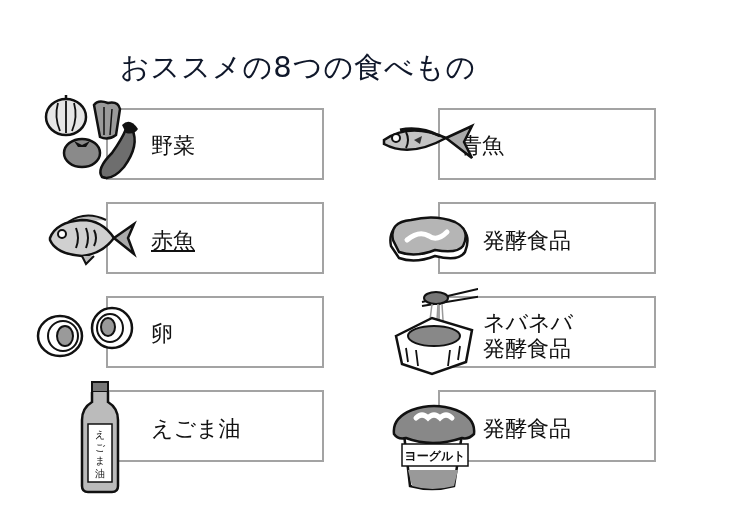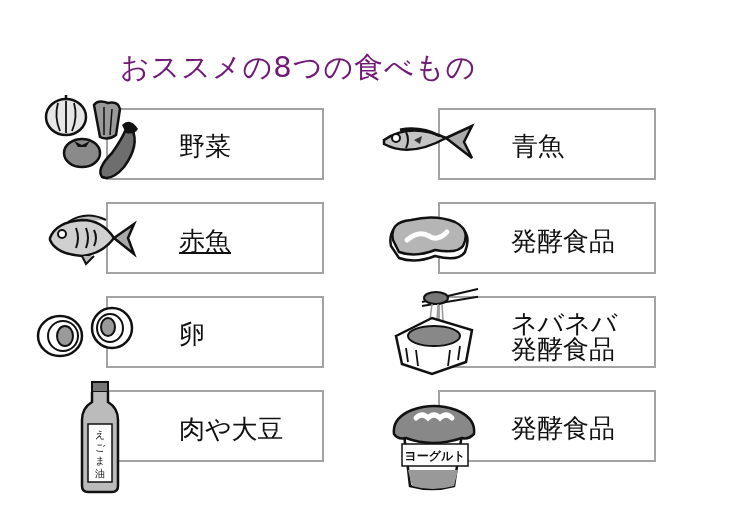--- a/index.html
+++ b/index.html
@@ -1,21 +1,21 @@
 <!DOCTYPE html>
 <html><head>
 <meta charset="utf-8">
 <style>
   html, body { margin:0; padding:0; background:#ffffff; }
   body { width:740px; height:517px; position:relative; overflow:hidden;
          font-family:"DejaVu Sans","Liberation Sans",sans-serif; color:#111; }
   .title { position:absolute; left:0; top:48px; width:596px; text-align:center;
-           font-size:29px; letter-spacing:1px; color:#701a75; }
+           font-size:29px; letter-spacing:1px; color:#0f172a; }
   .box { position:absolute; width:218px; height:72px; border:2px solid #a3a3a3; background:#fff; box-sizing:border-box; }
-  .label { position:absolute; font-size:26px; color:#111; line-height:26px;margin-left:28px; }
+  .label { position:absolute; font-size:22px; color:#111; line-height:26px; }
   .icon { position:absolute; }
   svg { display:block; }
 </style>
 </head>
 <body>
 
 <div class="title">おススメの8つの食べもの</div>
 
 <div class="box" style="left:106px;top:108px;"></div>
 <div class="label" style="left:151px;top:133px;">野菜</div>
@@ -31,21 +31,21 @@
 
     <ellipse cx="40" cy="58" rx="18" ry="14" fill="#8a8a8a" stroke="#111" stroke-width="2.5"></ellipse>
     <path d="M32 46 L40 50 L48 46 L44 52 L36 52 Z" fill="#111"></path>
 
     <path d="M90 34 Q98 50 82 72 Q70 86 60 82 Q54 74 70 58 Q80 44 84 34 Z" fill="#6e6e6e" stroke="#111" stroke-width="2.5"></path>
     <path d="M80 30 Q88 22 96 34 Q92 40 84 38 Z" fill="#111"></path>
   </svg>
 </div>
 
 <div class="box" style="left:438px;top:108px;"></div>
-<div class="label" style="left:484px;top:133px;">青魚</div>
+<div class="label" style="left:460px;top:133px;">青魚</div>
 <div class="icon" style="left:380px;top:122px;">
   <svg width="96" height="40" viewBox="0 0 96 40">
     <path d="M4 18 Q30 0 66 16 Q30 36 4 22 Z" fill="#c4c4c4" stroke="#111" stroke-width="2.5"></path>
     <path d="M20 8 Q40 4 60 14" stroke="#111" stroke-width="3" fill="none"></path>
     <path d="M66 16 L92 4 L84 20 L92 36 Z" fill="#aaa" stroke="#111" stroke-width="2.5"></path>
     <circle cx="16" cy="16" r="4" fill="#fff" stroke="#111" stroke-width="2"></circle>
     <path d="M26 10 Q30 18 26 26" stroke="#111" stroke-width="2" fill="none"></path>
     <path d="M34 18 L42 14 L40 22 Z" fill="#333"></path>
   </svg>
 </div>
@@ -94,21 +94,21 @@
     <path d="M30 14 L90 0 M30 18 L90 8" stroke="#111" stroke-width="2"></path>
     <ellipse cx="44" cy="10" rx="12" ry="6" fill="#777" stroke="#111" stroke-width="2"></ellipse>
     <path d="M40 16 L36 48 M46 16 L44 48 M50 16 L52 48" stroke="#999" stroke-width="1.5"></path>
     <path d="M4 48 L40 30 L80 42 L74 74 L40 86 L10 76 Z" fill="#fff" stroke="#111" stroke-width="2.5"></path>
     <ellipse cx="42" cy="48" rx="26" ry="10" fill="#888" stroke="#111" stroke-width="2"></ellipse>
     <path d="M14 60 L16 74 M24 62 L26 78 M58 62 L56 78 M68 58 L66 72" stroke="#111" stroke-width="1.8"></path>
   </svg>
 </div>
 
 <div class="box" style="left:106px;top:390px;"></div>
-<div class="label" style="left:151px;top:416px;">肉や大豆</div>
+<div class="label" style="left:151px;top:416px;">えごま油</div>
 <div class="icon" style="left:80px;top:380px;">
   <svg width="40" height="116" viewBox="0 0 40 116">
     <rect x="12" y="2" width="16" height="10" fill="#777" stroke="#111" stroke-width="2"></rect>
     <path d="M12 12 L12 22 Q2 28 2 40 L2 106 Q2 112 8 112 L32 112 Q38 112 38 106 L38 40 Q38 28 28 22 L28 12" fill="#bbb" stroke="#111" stroke-width="2.5"></path>
     <rect x="8" y="44" width="24" height="58" fill="#fff" stroke="#111" stroke-width="1.5"></rect>
     <text x="20" y="58" font-size="10" text-anchor="middle" fill="#111">え</text>
     <text x="20" y="71" font-size="10" text-anchor="middle" fill="#111">ご</text>
     <text x="20" y="84" font-size="10" text-anchor="middle" fill="#111">ま</text>
     <text x="20" y="97" font-size="10" text-anchor="middle" fill="#111">油</text>
   </svg>

